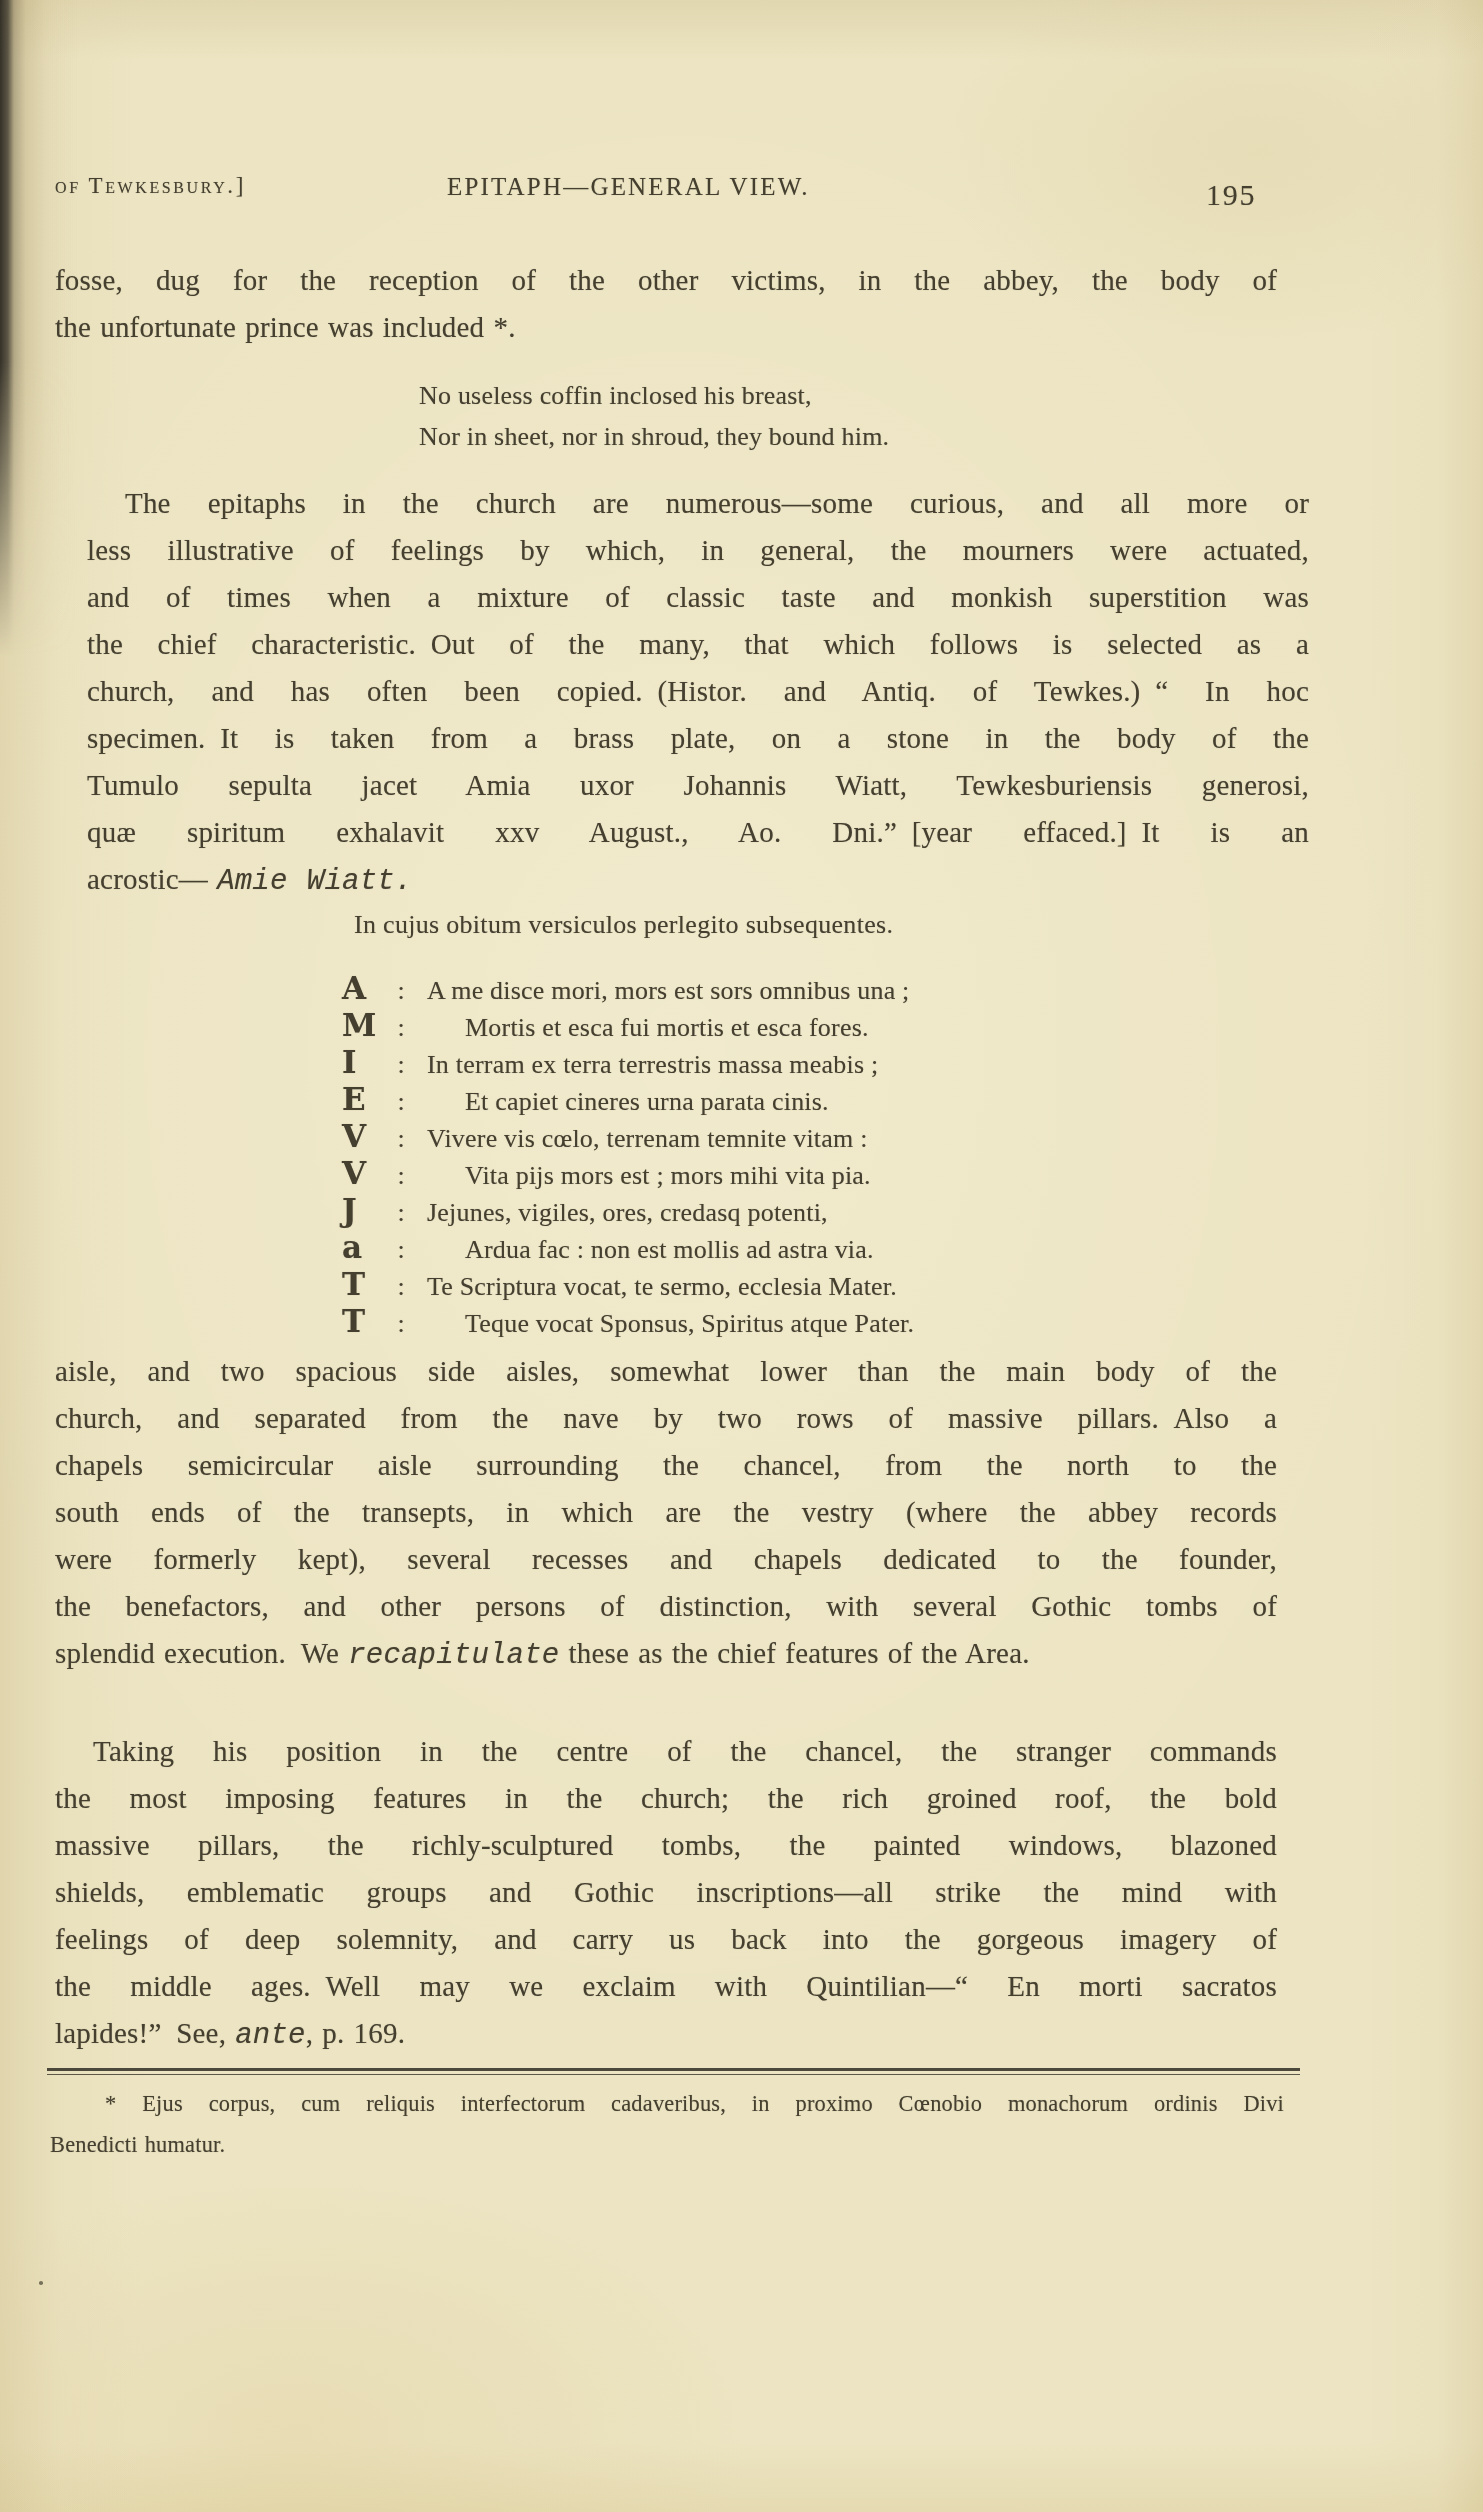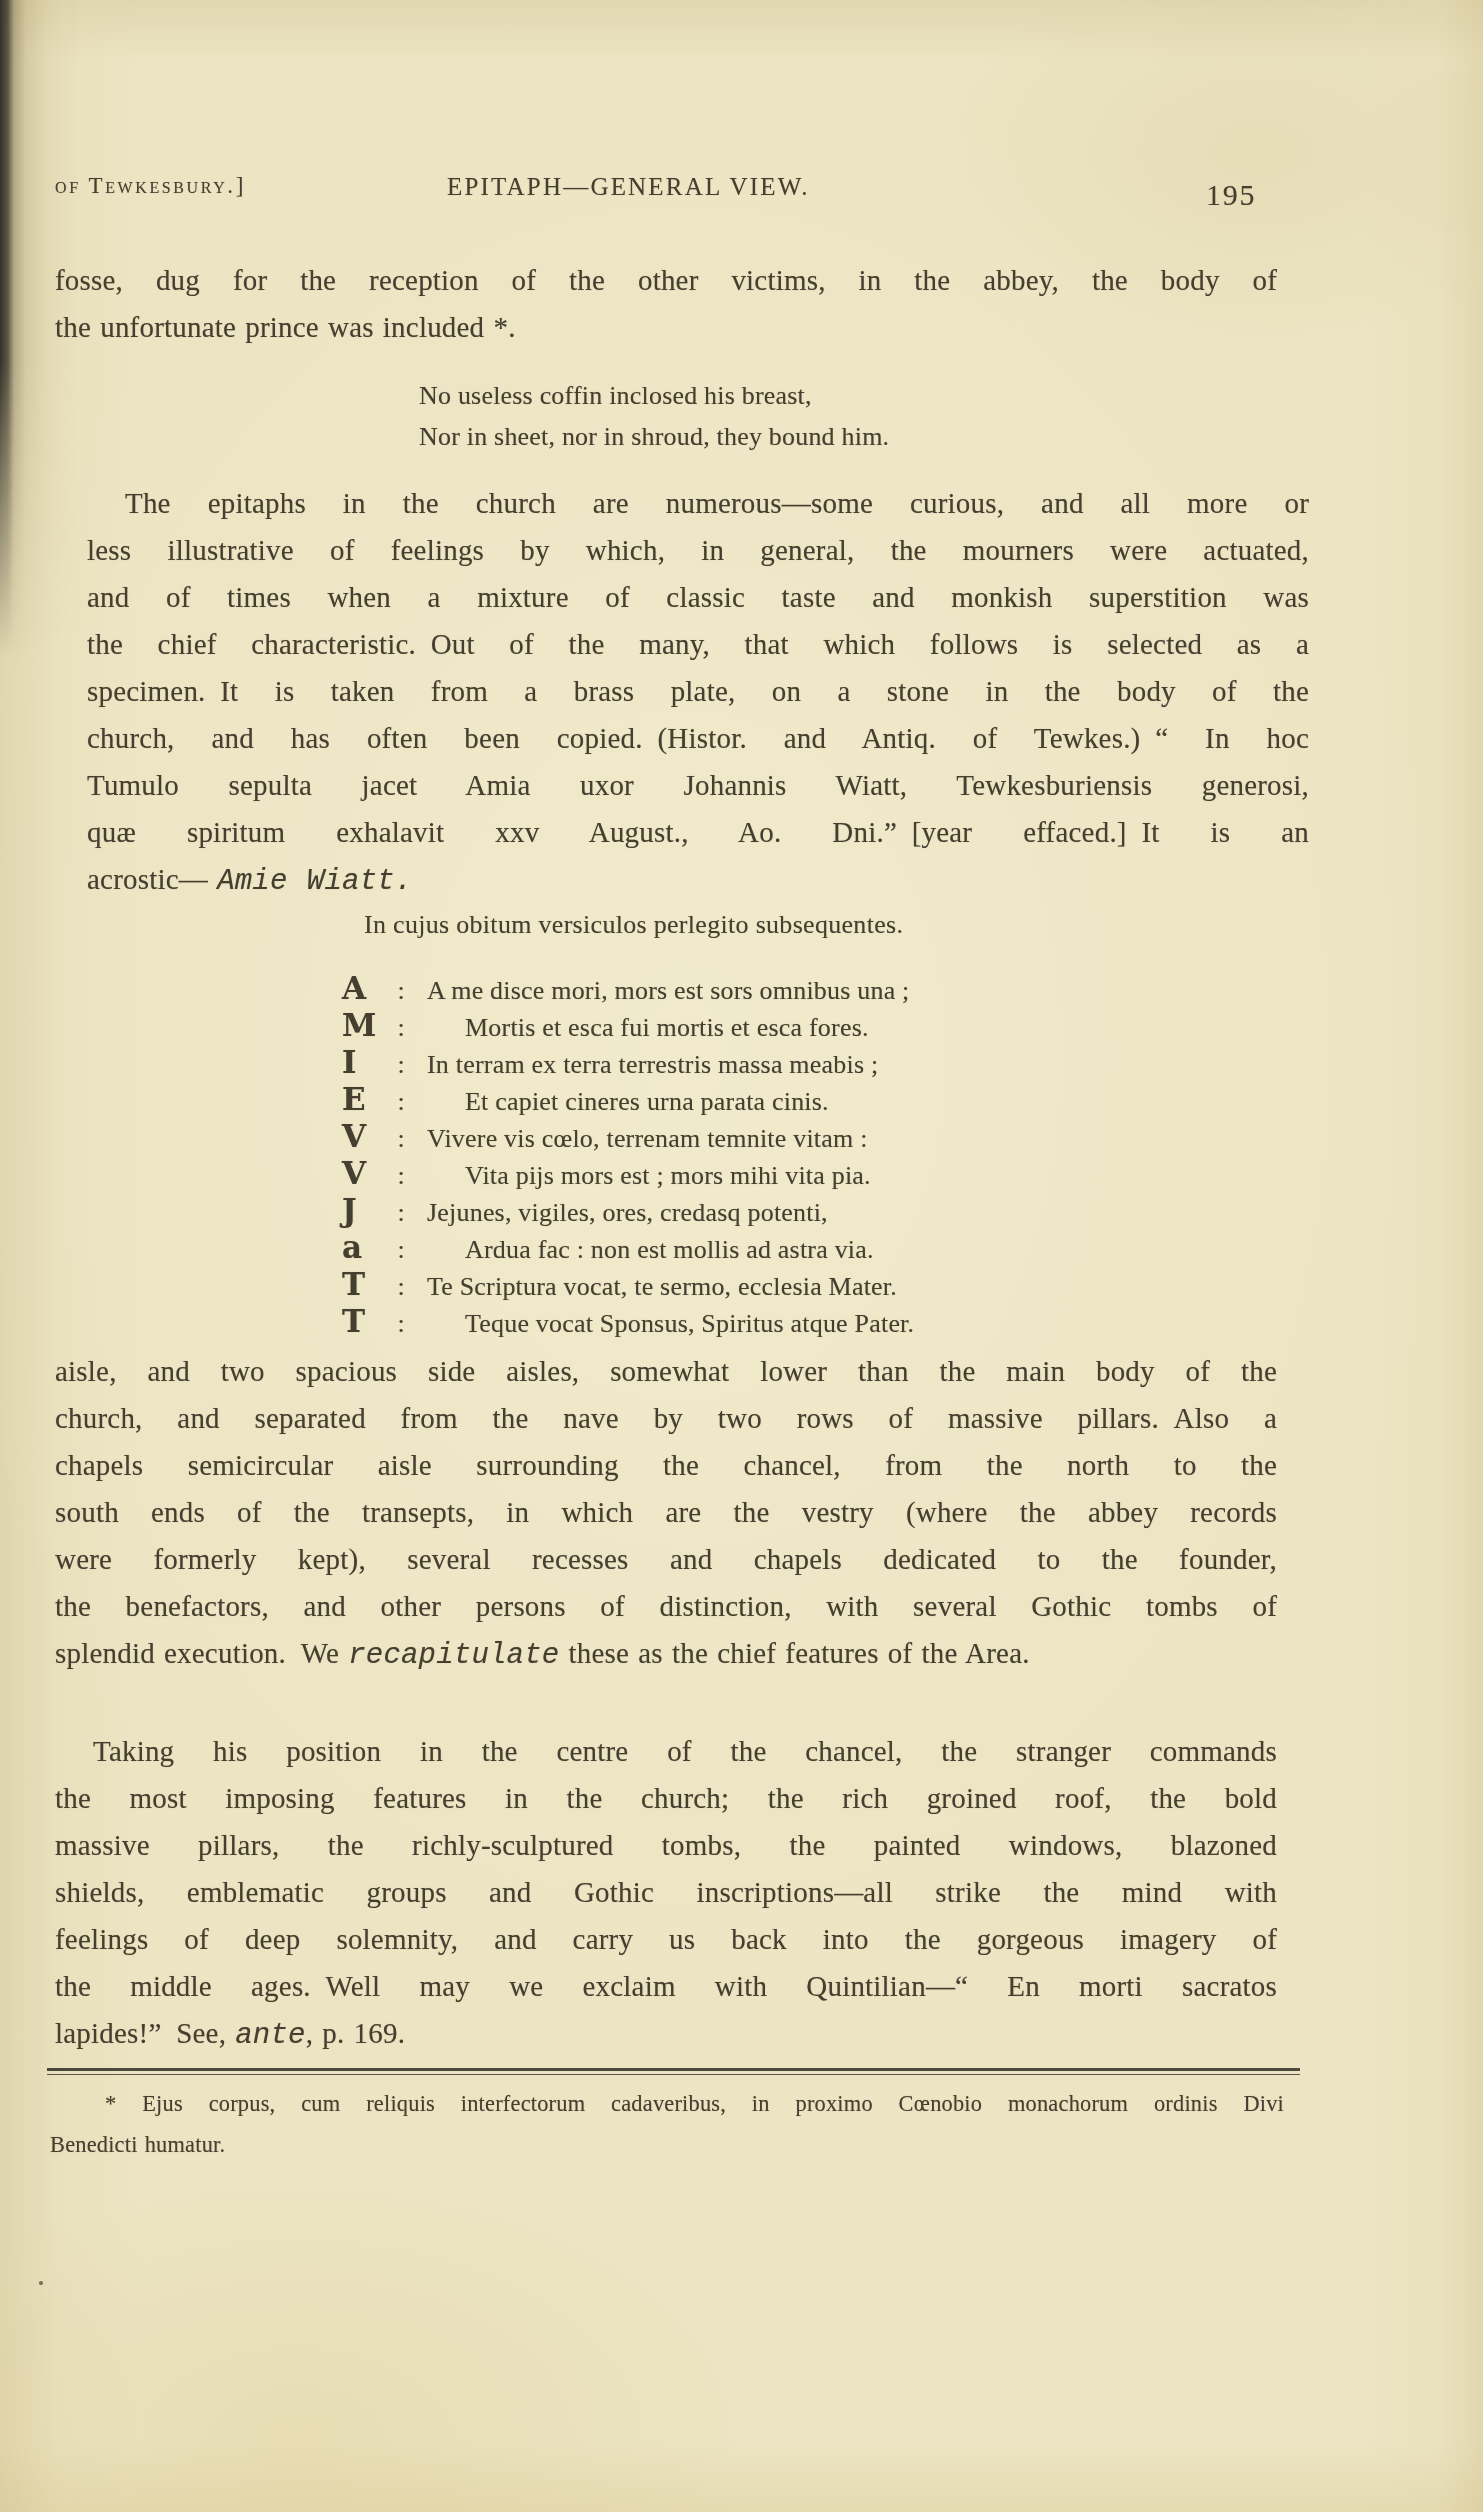--- a/index.html
+++ b/index.html
@@ -75,28 +75,28 @@
   <div class="txt verse-block" style="left:419px;top:375px;">
       <div class="tline"><span>No useless coffin inclosed his breast,</span></div>
       <div class="tline last"><span>Nor in sheet, nor in shroud, they bound him.</span></div>
     </div>
 
   <div class="txt body-block" style="left:55px;top:480px;margin-left:32px;">
       <div class="tline ind"><span>The epitaphs in the church are numerous—some curious, and all more or</span></div>
       <div class="tline"><span>less illustrative of feelings by which, in general, the mourners were actuated,</span></div>
       <div class="tline"><span>and of times when a mixture of classic taste and monkish superstition was</span></div>
       <div class="tline"><span>the chief characteristic. Out of the many, that which follows is selected as a</span></div>
+      <div class="tline"><span>church, and has often been copied. (Histor. and Antiq. of Tewkes.) “ In hoc</span></div>
       <div class="tline"><span>specimen. It is taken from a brass plate, on a stone in the body of the</span></div>
-      <div class="tline"><span>church, and has often been copied. (Histor. and Antiq. of Tewkes.) “ In hoc</span></div>
       <div class="tline"><span>Tumulo sepulta jacet Amia uxor Johannis Wiatt, Tewkesburiensis generosi,</span></div>
       <div class="tline"><span>quæ spiritum exhalavit xxv August., Ao. Dni.” [year effaced.] It is an</span></div>
       <div class="tline last"><span>acrostic— </span><span class="em">Amie Wiatt.</span></div>
     </div>
 
-  <div class="txt latin-heading" style="left:364px;top:910px;">In cujus obitum versiculos perlegito subsequentes.</div>
+  <div class="txt latin-heading" style="left:354px;top:910px;">In cujus obitum versiculos perlegito subsequentes.</div>
 
   <div class="txt acrostic-block" style="left:342px;top:954px;">
 
       <div class="arow">
         <span class="init">A</span>
         <span class="colon">:</span>
         <span class="atext">A me disce mori, mors est sors omnibus una ;</span>
       </div>
 
       <div class="arow indent">

